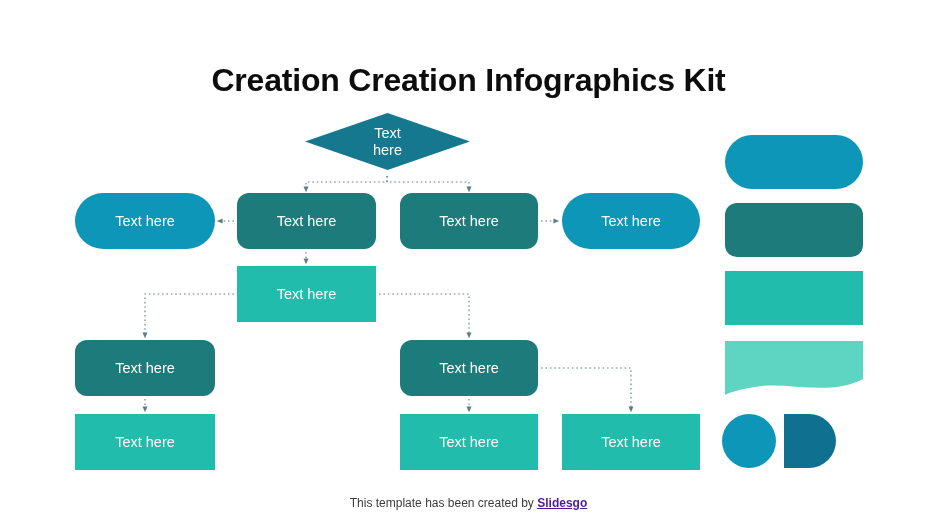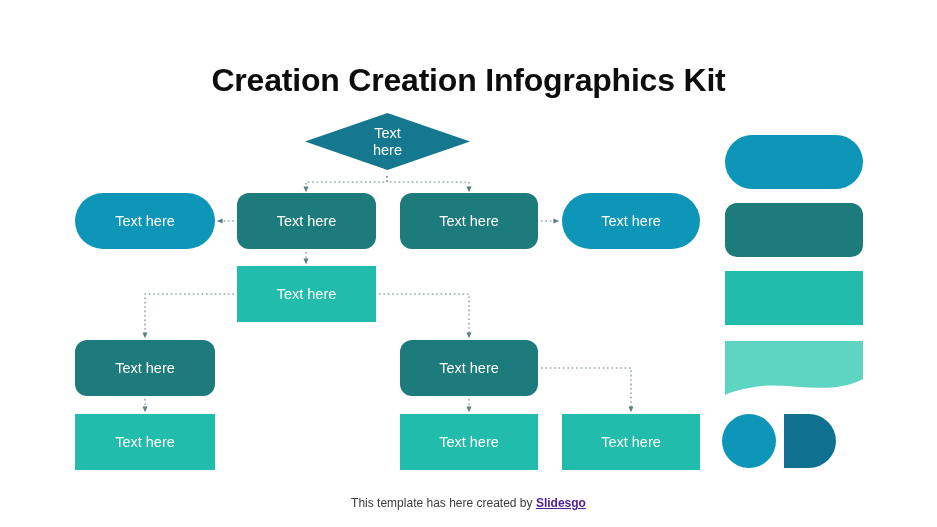--- a/index.html
+++ b/index.html
@@ -190,15 +190,15 @@
       <div class="swatch sw-pill" style="left: 725px; top: 135px; width: 138px; height: 54px; background: rgb(13, 150, 184);"></div>
       <div class="swatch sw-rounded" style="left: 725px; top: 203px; width: 138px; height: 54px; background: rgb(30, 123, 123);"></div>
       <div class="swatch sw-rect" style="left: 725px; top: 271px; width: 138px; height: 54px; background: rgb(33, 188, 171);"></div>
       <div class="swatch sw-wave" style="left: 725px; top: 341px; width: 138px; height: 54px; background: transparent;"><svg width="100%" height="100%" viewBox="0 0 138 54" preserveAspectRatio="none">
           <path d="M0,0 H138 V38 C104,56 62,40 30,46 C18,48 8,50 0,54 Z" fill="#5ed4c2"></path>
         </svg></div>
       <div class="swatch sw-circle" style="left: 722px; top: 414px; width: 54px; height: 54px; background: rgb(13, 150, 184);"></div>
       <div class="swatch sw-dshape" style="left: 784px; top: 414px; width: 52px; height: 54px; background: rgb(16, 112, 143);"></div>
     </div>
 
-  <div id="footer"><span>This template has here created by </span><b>Slidesgo</b></div>
+  <div id="footer"><span>This template has been created by </span><b>Slidesgo</b></div>
 
 </div>
 
 </body></html>

